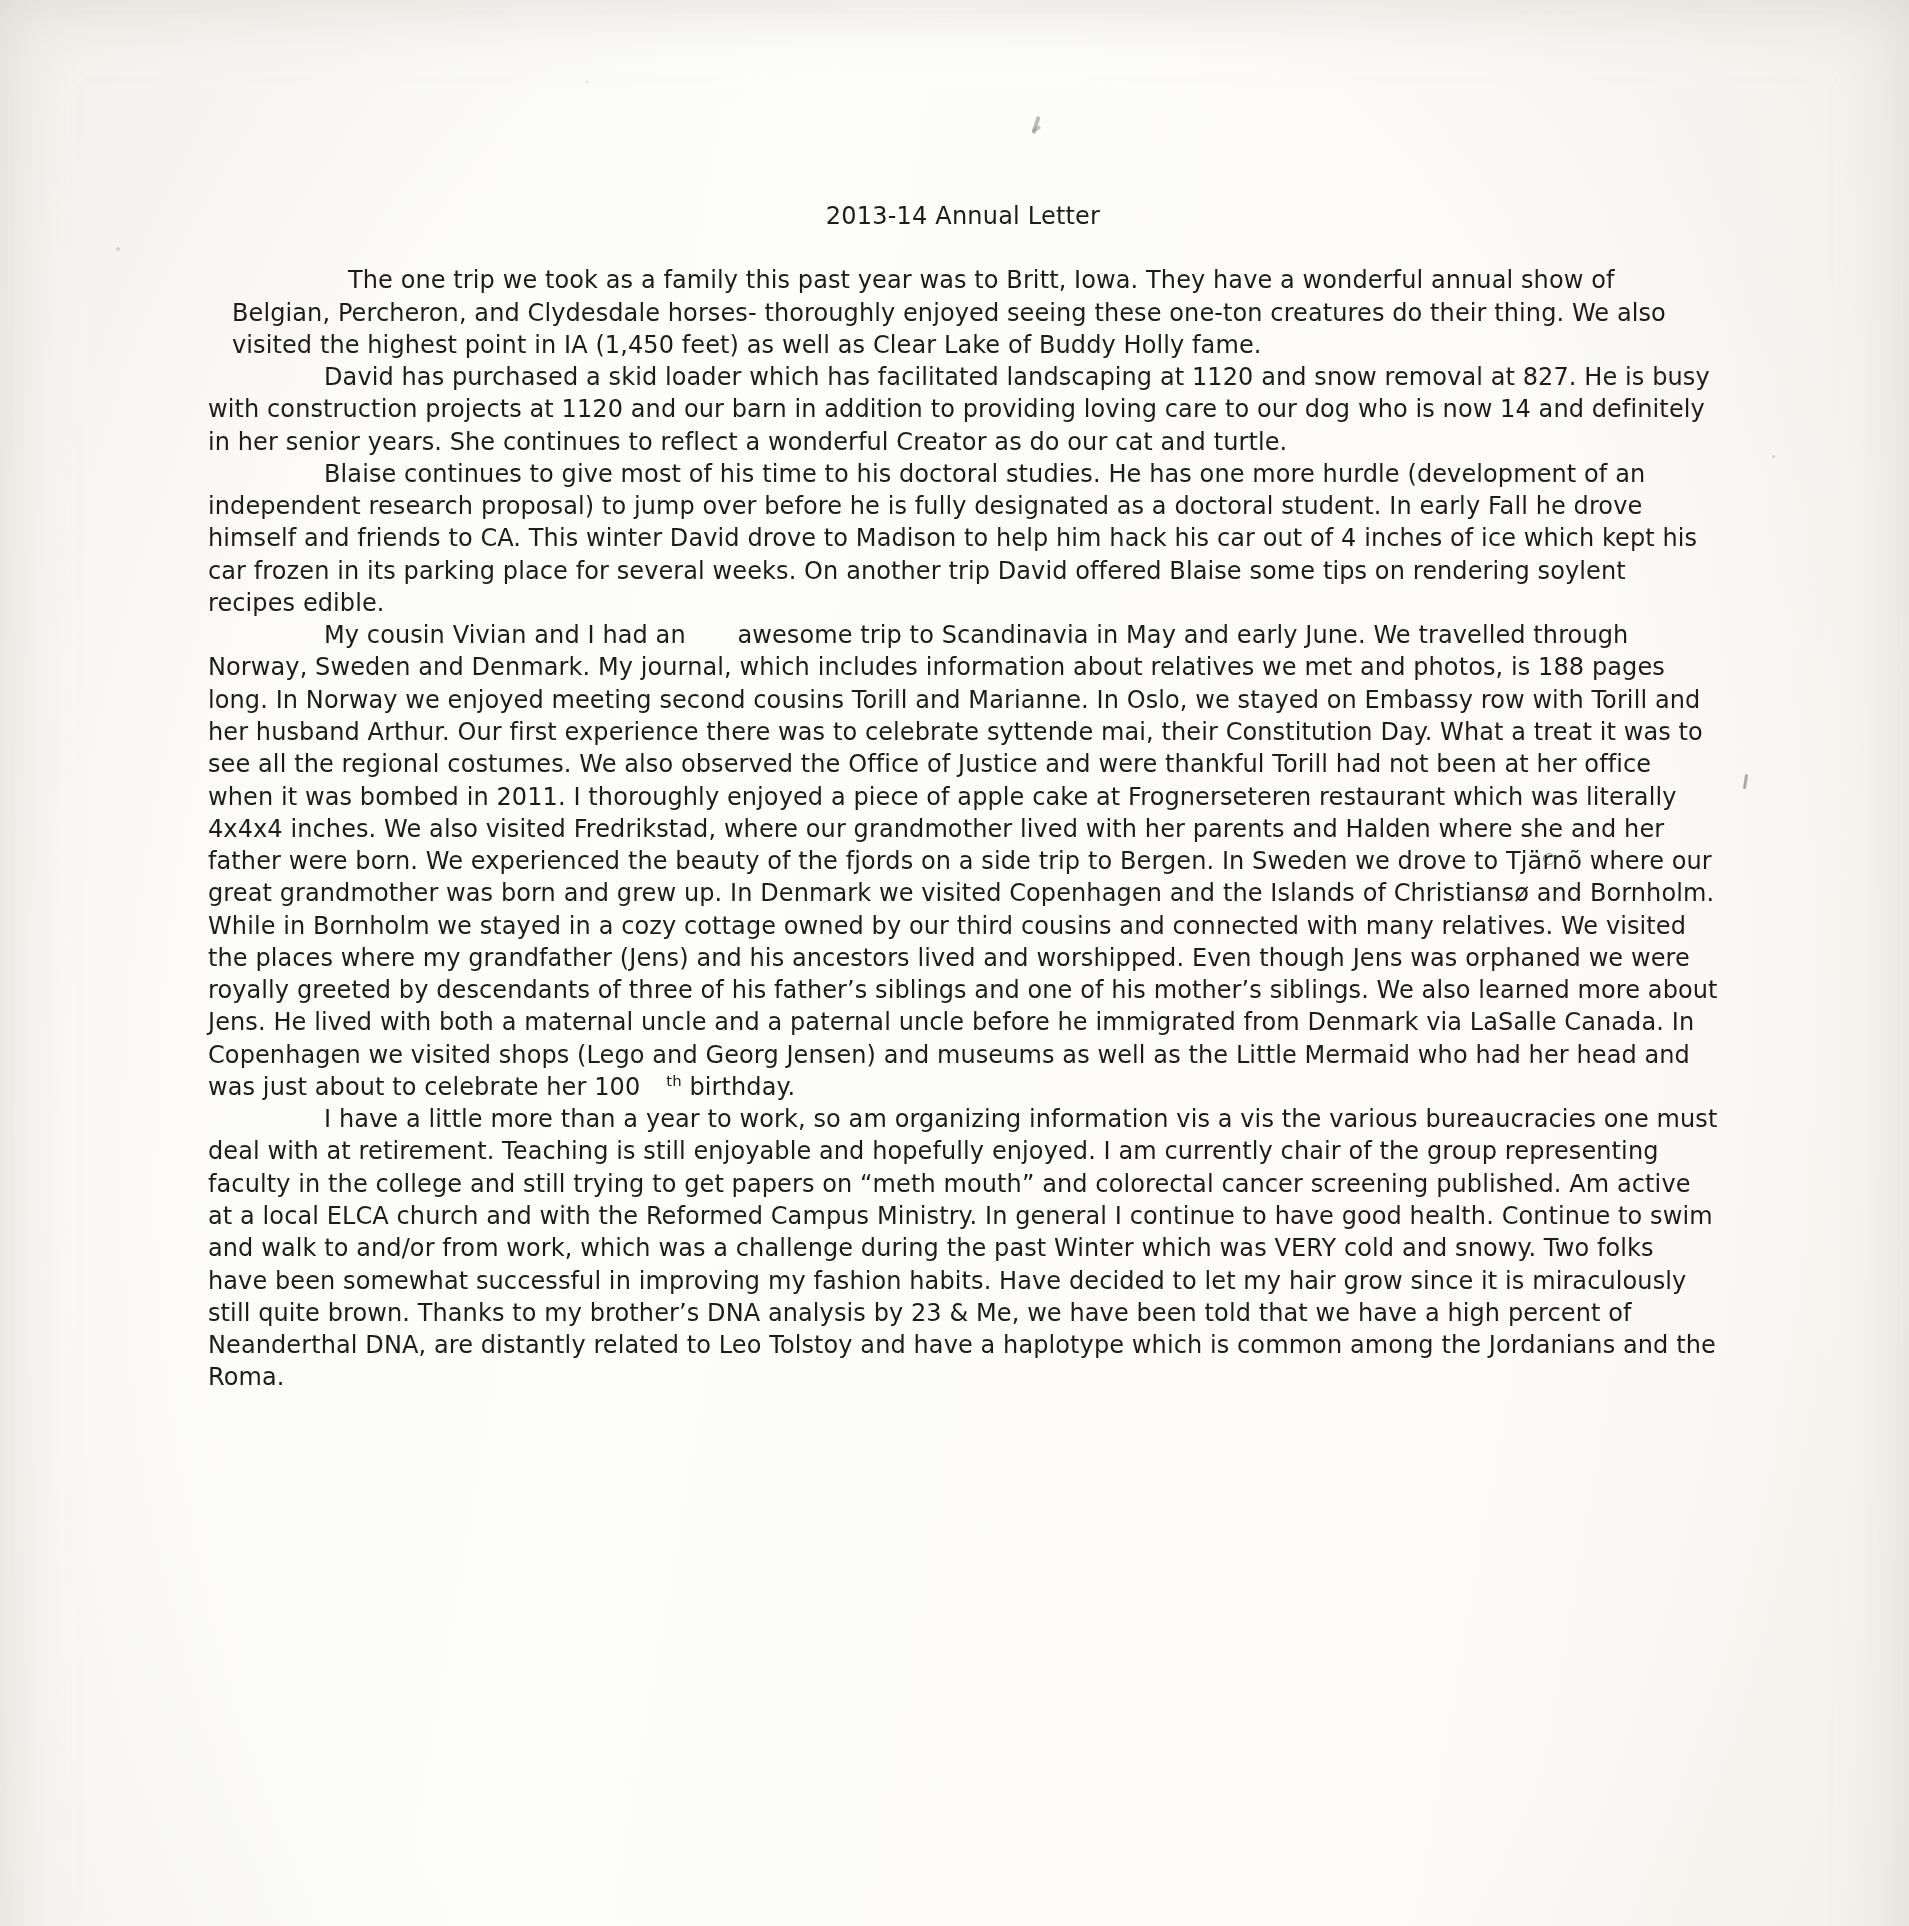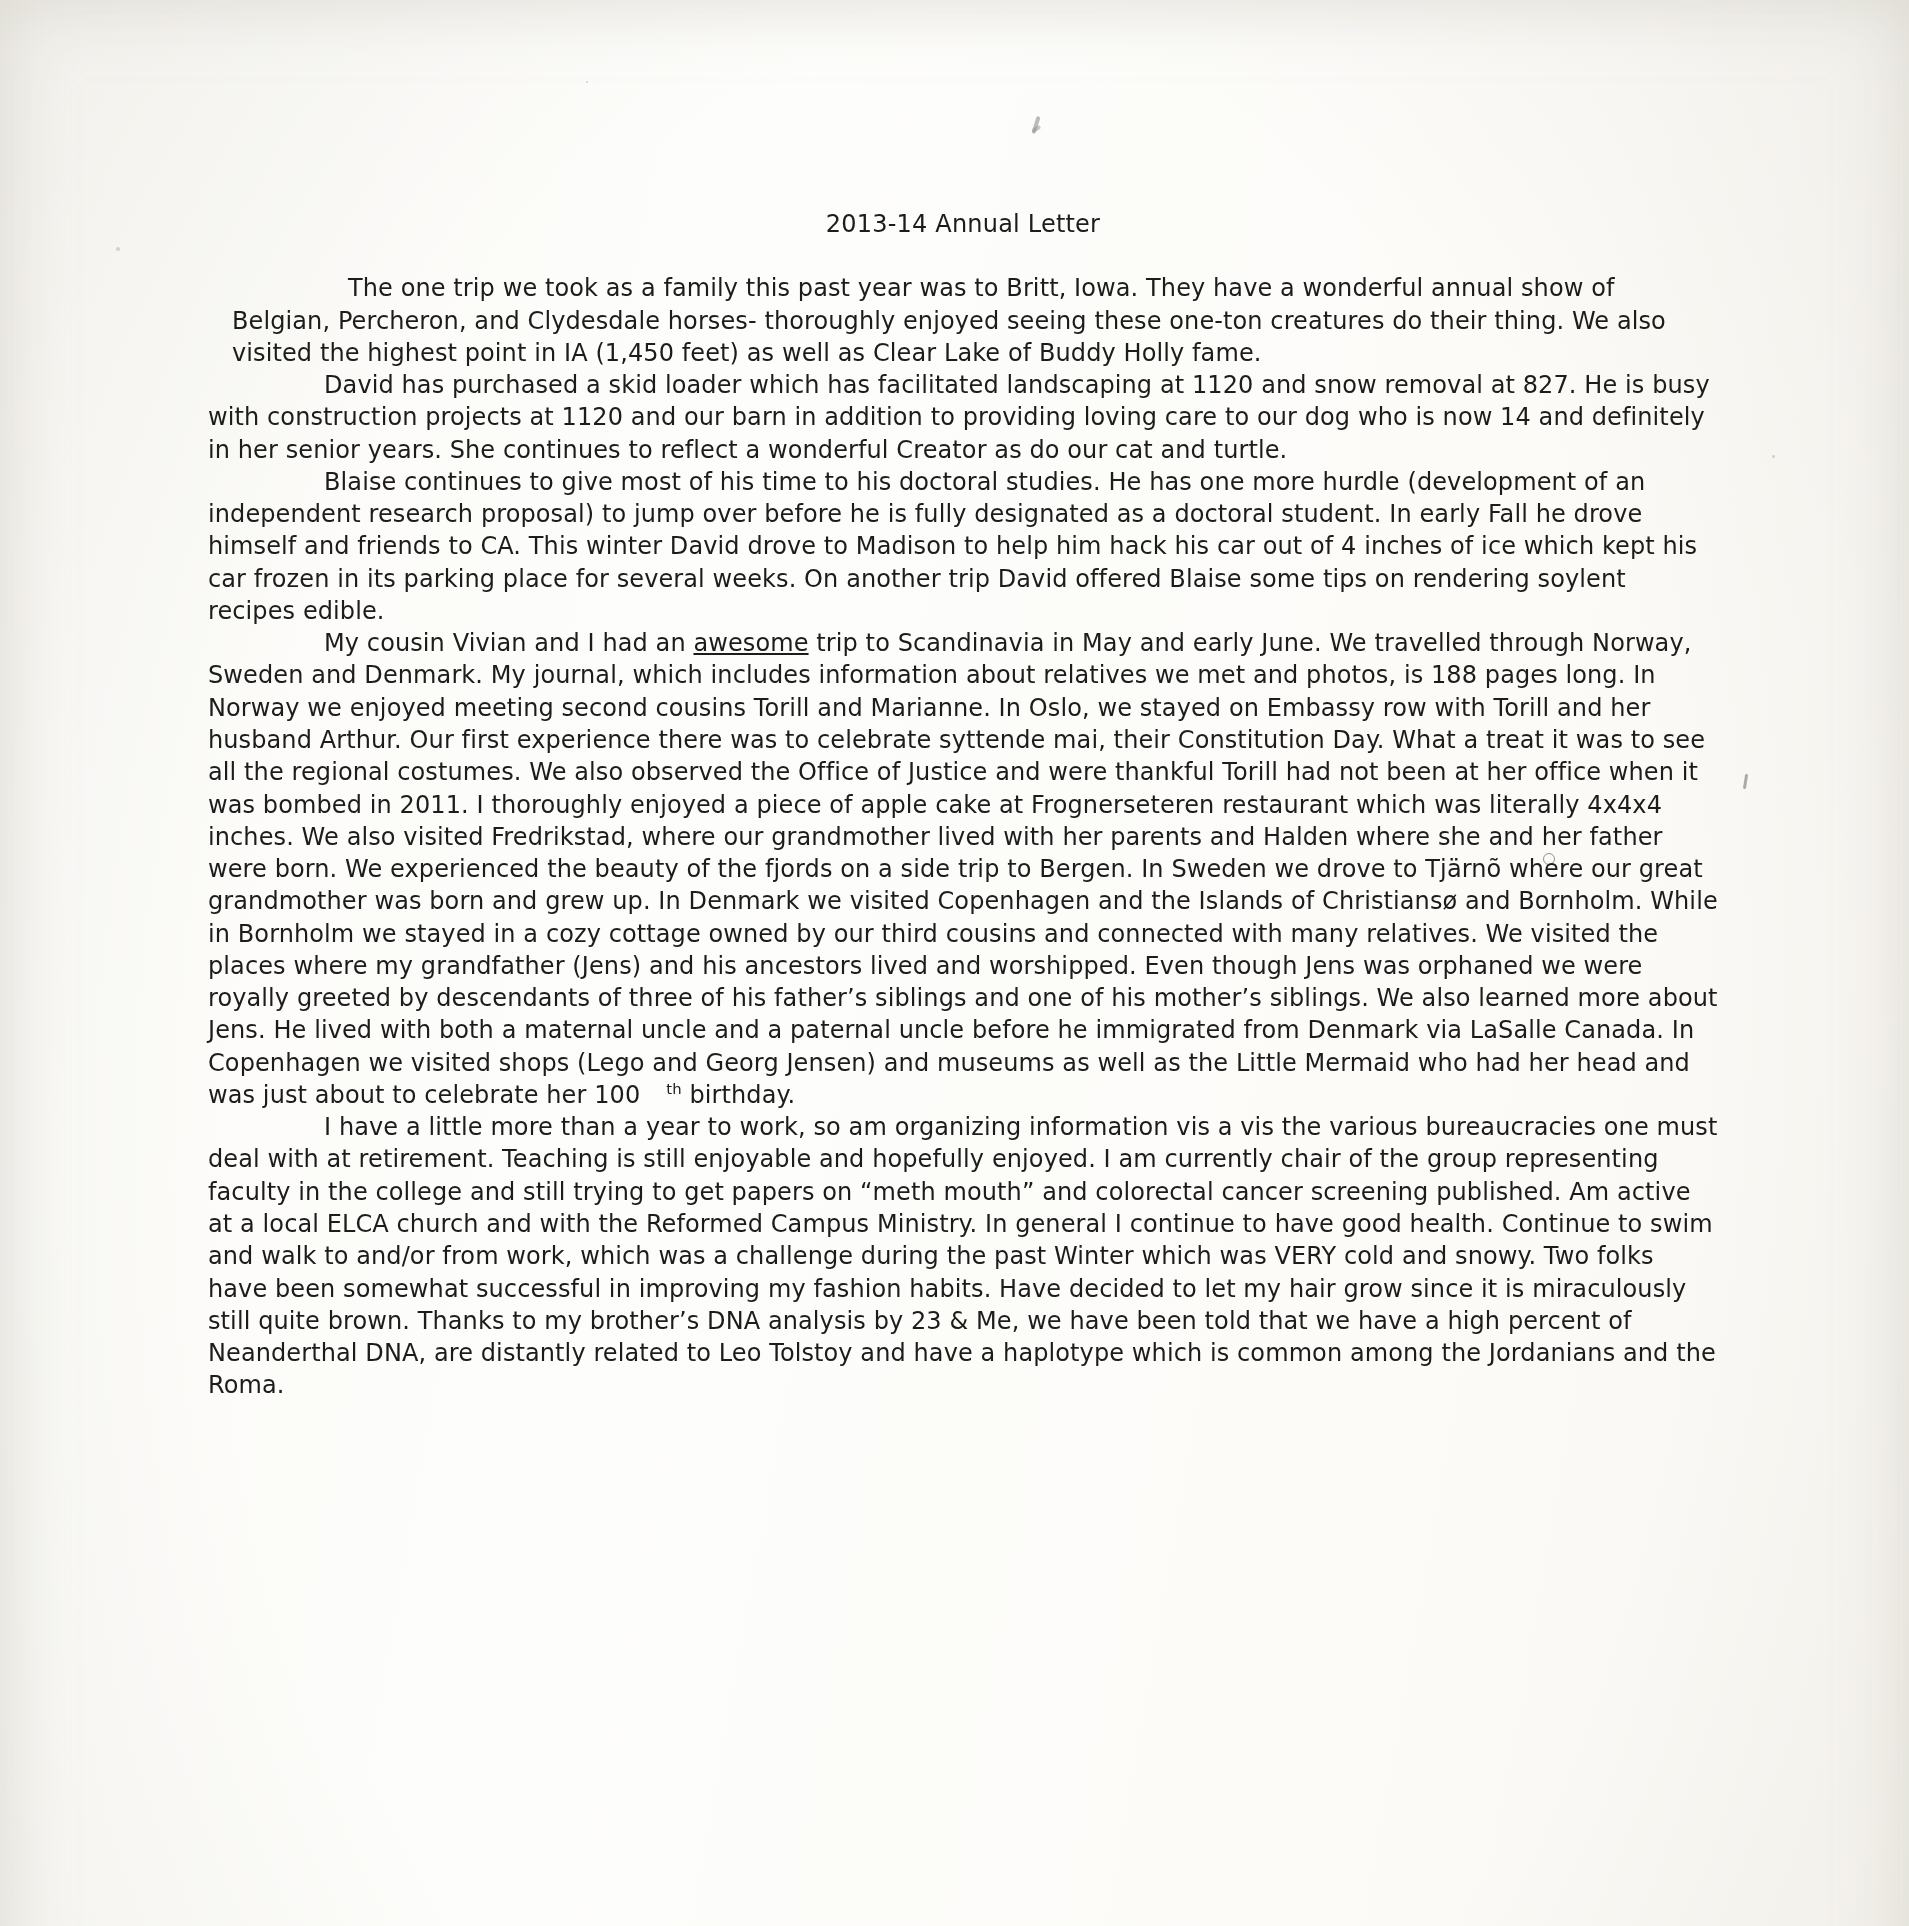--- a/index.html
+++ b/index.html
@@ -28,21 +28,21 @@
   }
   .edge-shadow {
     position: absolute;
     inset: 0;
     box-shadow: inset 0 0 69px rgba(200,197,188,0.55);
     pointer-events: none;
   }
   .content {
     position: absolute;
     left: 208px;
-    top: 208px;
+    top: 200px;
     width: 1510px;
     color: #1c1c1c;
     font-size: 24px;
     line-height: 1.345;
     letter-spacing: 0.1px;
   }
   .doc-title {
     text-align: center;
     font-size: 24px;
     margin: 0 0 0 0;
@@ -58,22 +58,22 @@
   }
   .para {
     margin: 0;
     text-indent: 116px;
   }
   .para.first-body {
     margin-top: 32px;
     margin-left: 24px;
   }
   .u {
-    text-decoration: underline;
     text-underline-offset: 2.3px;
+    margin-left: 44px;
   }
   sup {
     font-size: 0.62em;
     vertical-align: super;
     line-height: 0;
     margin-left: 26px;
   }
   
   .speck {
     position: absolute;

